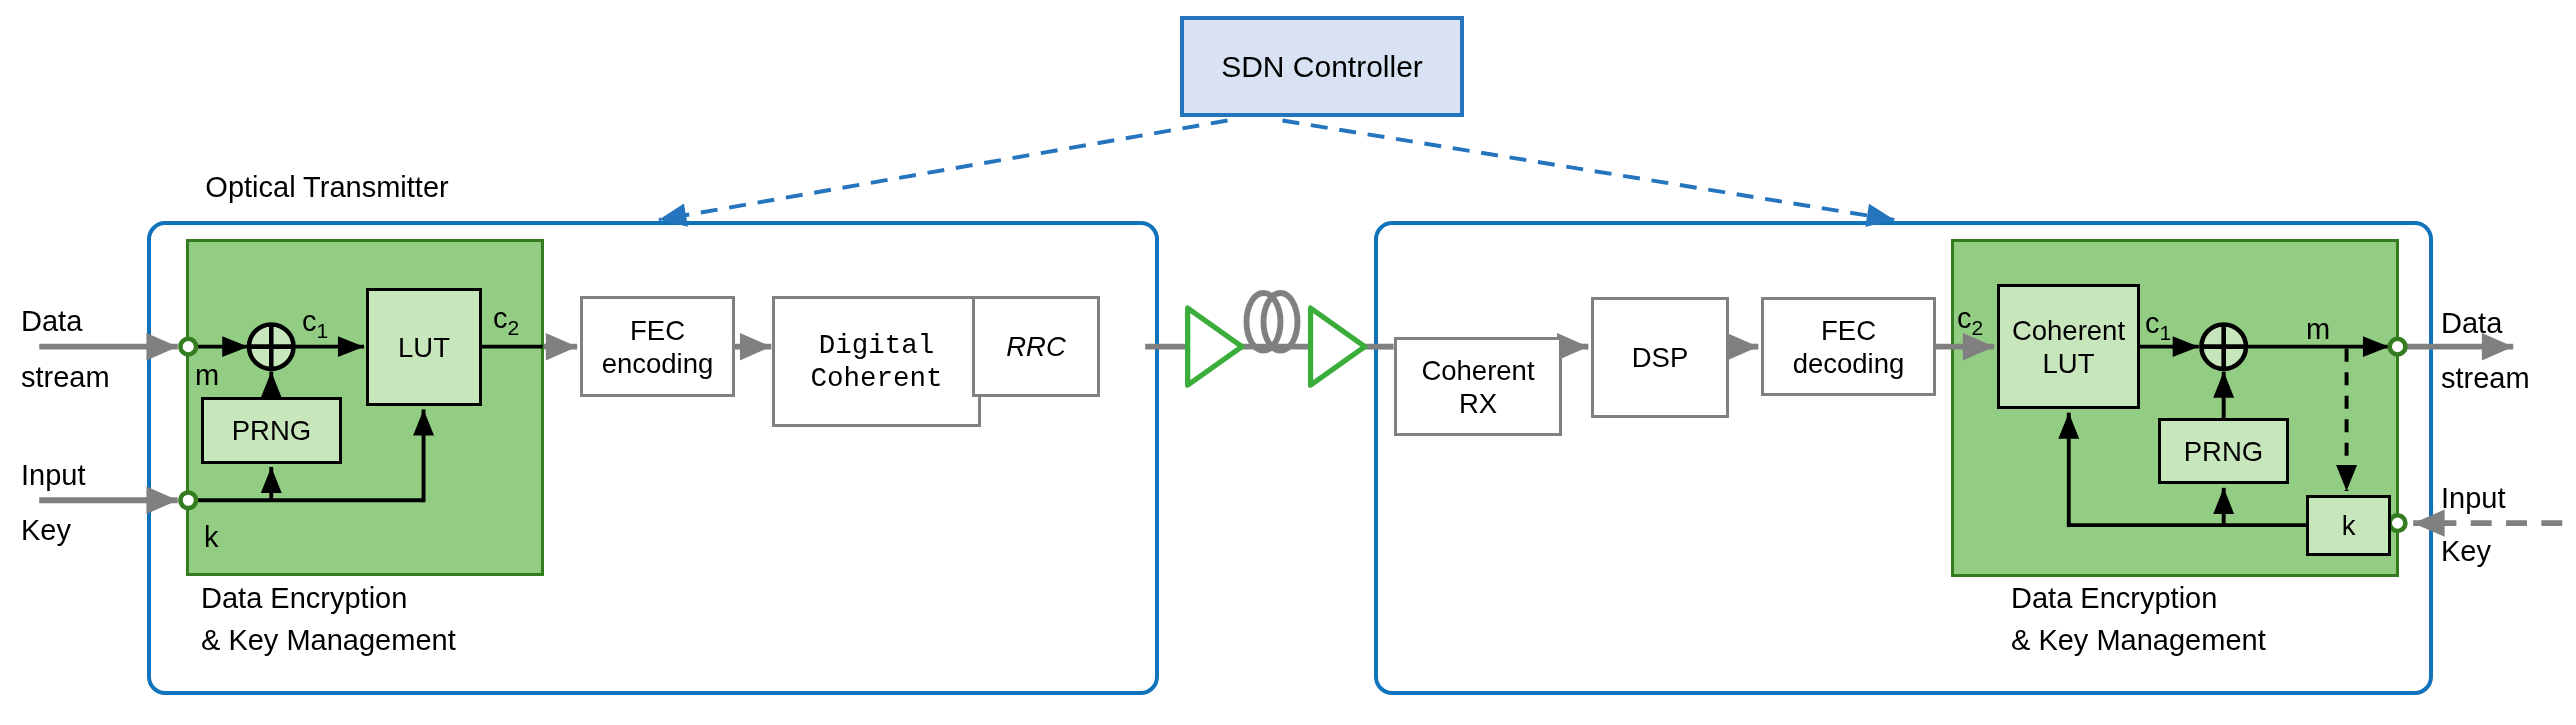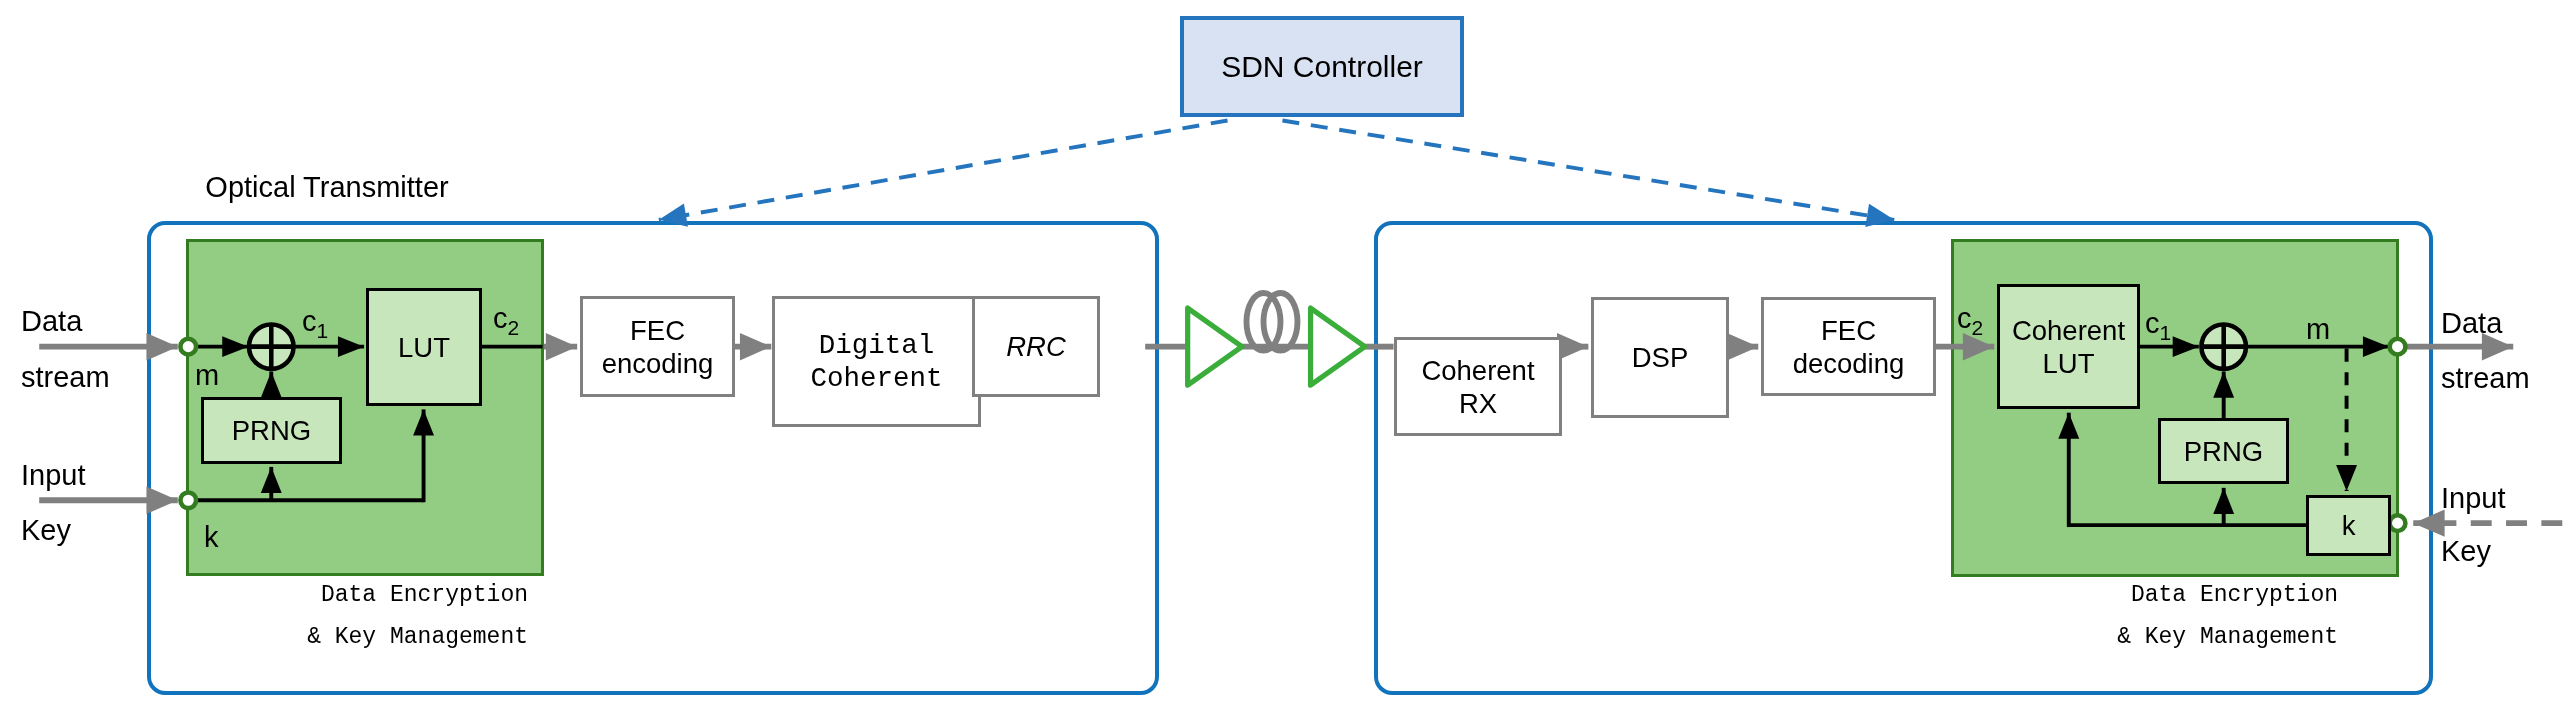--- a/index.html
+++ b/index.html
@@ -22,21 +22,21 @@
   .flexc{display:flex;flex-direction:column;align-items:center;justify-content:center;text-align:right;}
   .layer1{z-index:1;} .layer3{z-index:3;}
   svg.wires{position:absolute;left:0;top:0;z-index:2;}
   .blue-frame{border:4.6px solid var(--blue-border);border-radius:18.3px;background:transparent;}
   .green-panel{background:var(--green-fill);border:3.9px solid var(--green-border);}
   .sdn-box{background:var(--sdn-fill);border:4.6px solid var(--sdn-border);font-size:30px;}
   .chain-box{background:#fff;border:3.9px solid var(--gray);font-size:27.5px;line-height:1.2;}
   .inner-box{background:var(--inner-green-fill);border:3.9px solid var(--ink);font-size:27.5px;line-height:1.2;}
   .lbl{position:absolute;z-index:4;font-size:29px;line-height:1;white-space:nowrap;}
   .title{font-size:29px;text-align:center;}
-  .caption{font-size:23px;text-align:right;font-family:Liberation Mono, monospace;}
+  .caption{font-size:29px;text-align:left;}
   .sub{font-size:21px;vertical-align:-6.5px;}
 </style>
 </head>
 <body>
 
 <div class="canvas">
 
   <div class="abs layer1 blue-frame" style="left:147px;top:221px;width:1012px;height:474px;"></div>
   <div class="abs layer1 blue-frame" style="left:1374px;top:221px;width:1059px;height:474px;"></div>
   <div class="abs layer1 green-panel" style="left:186px;top:239px;width:358px;height:337px;"></div>

